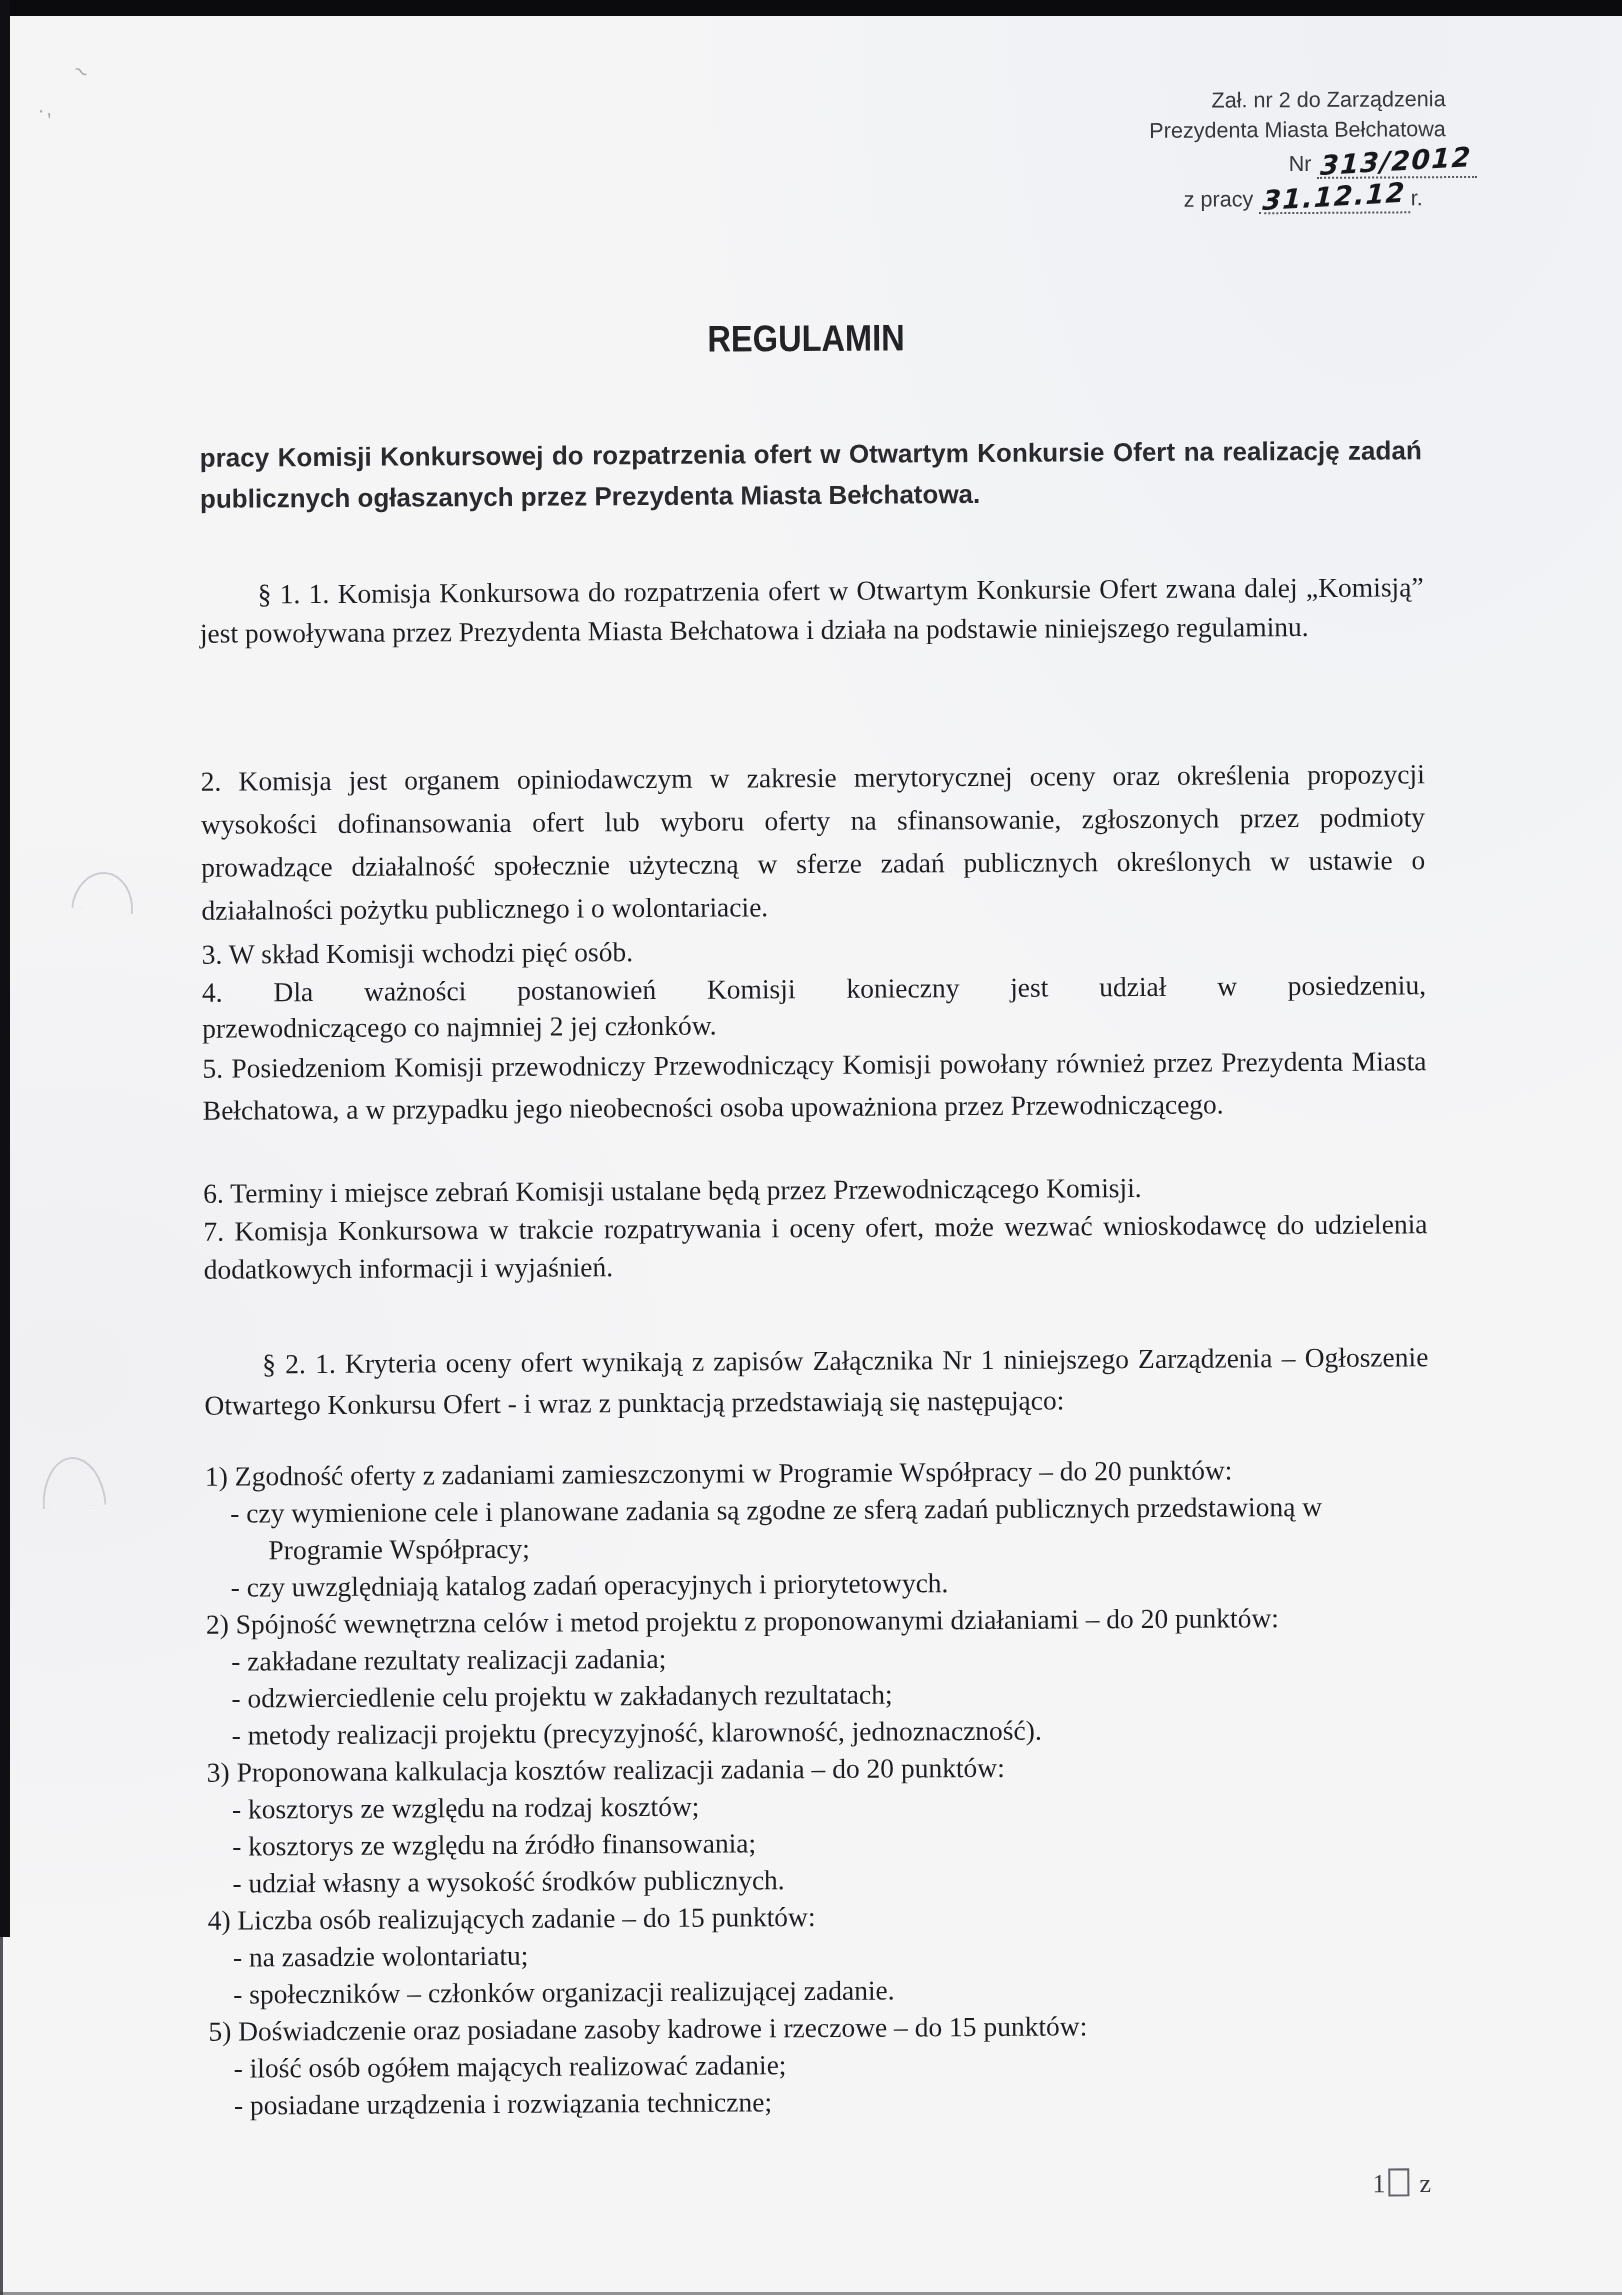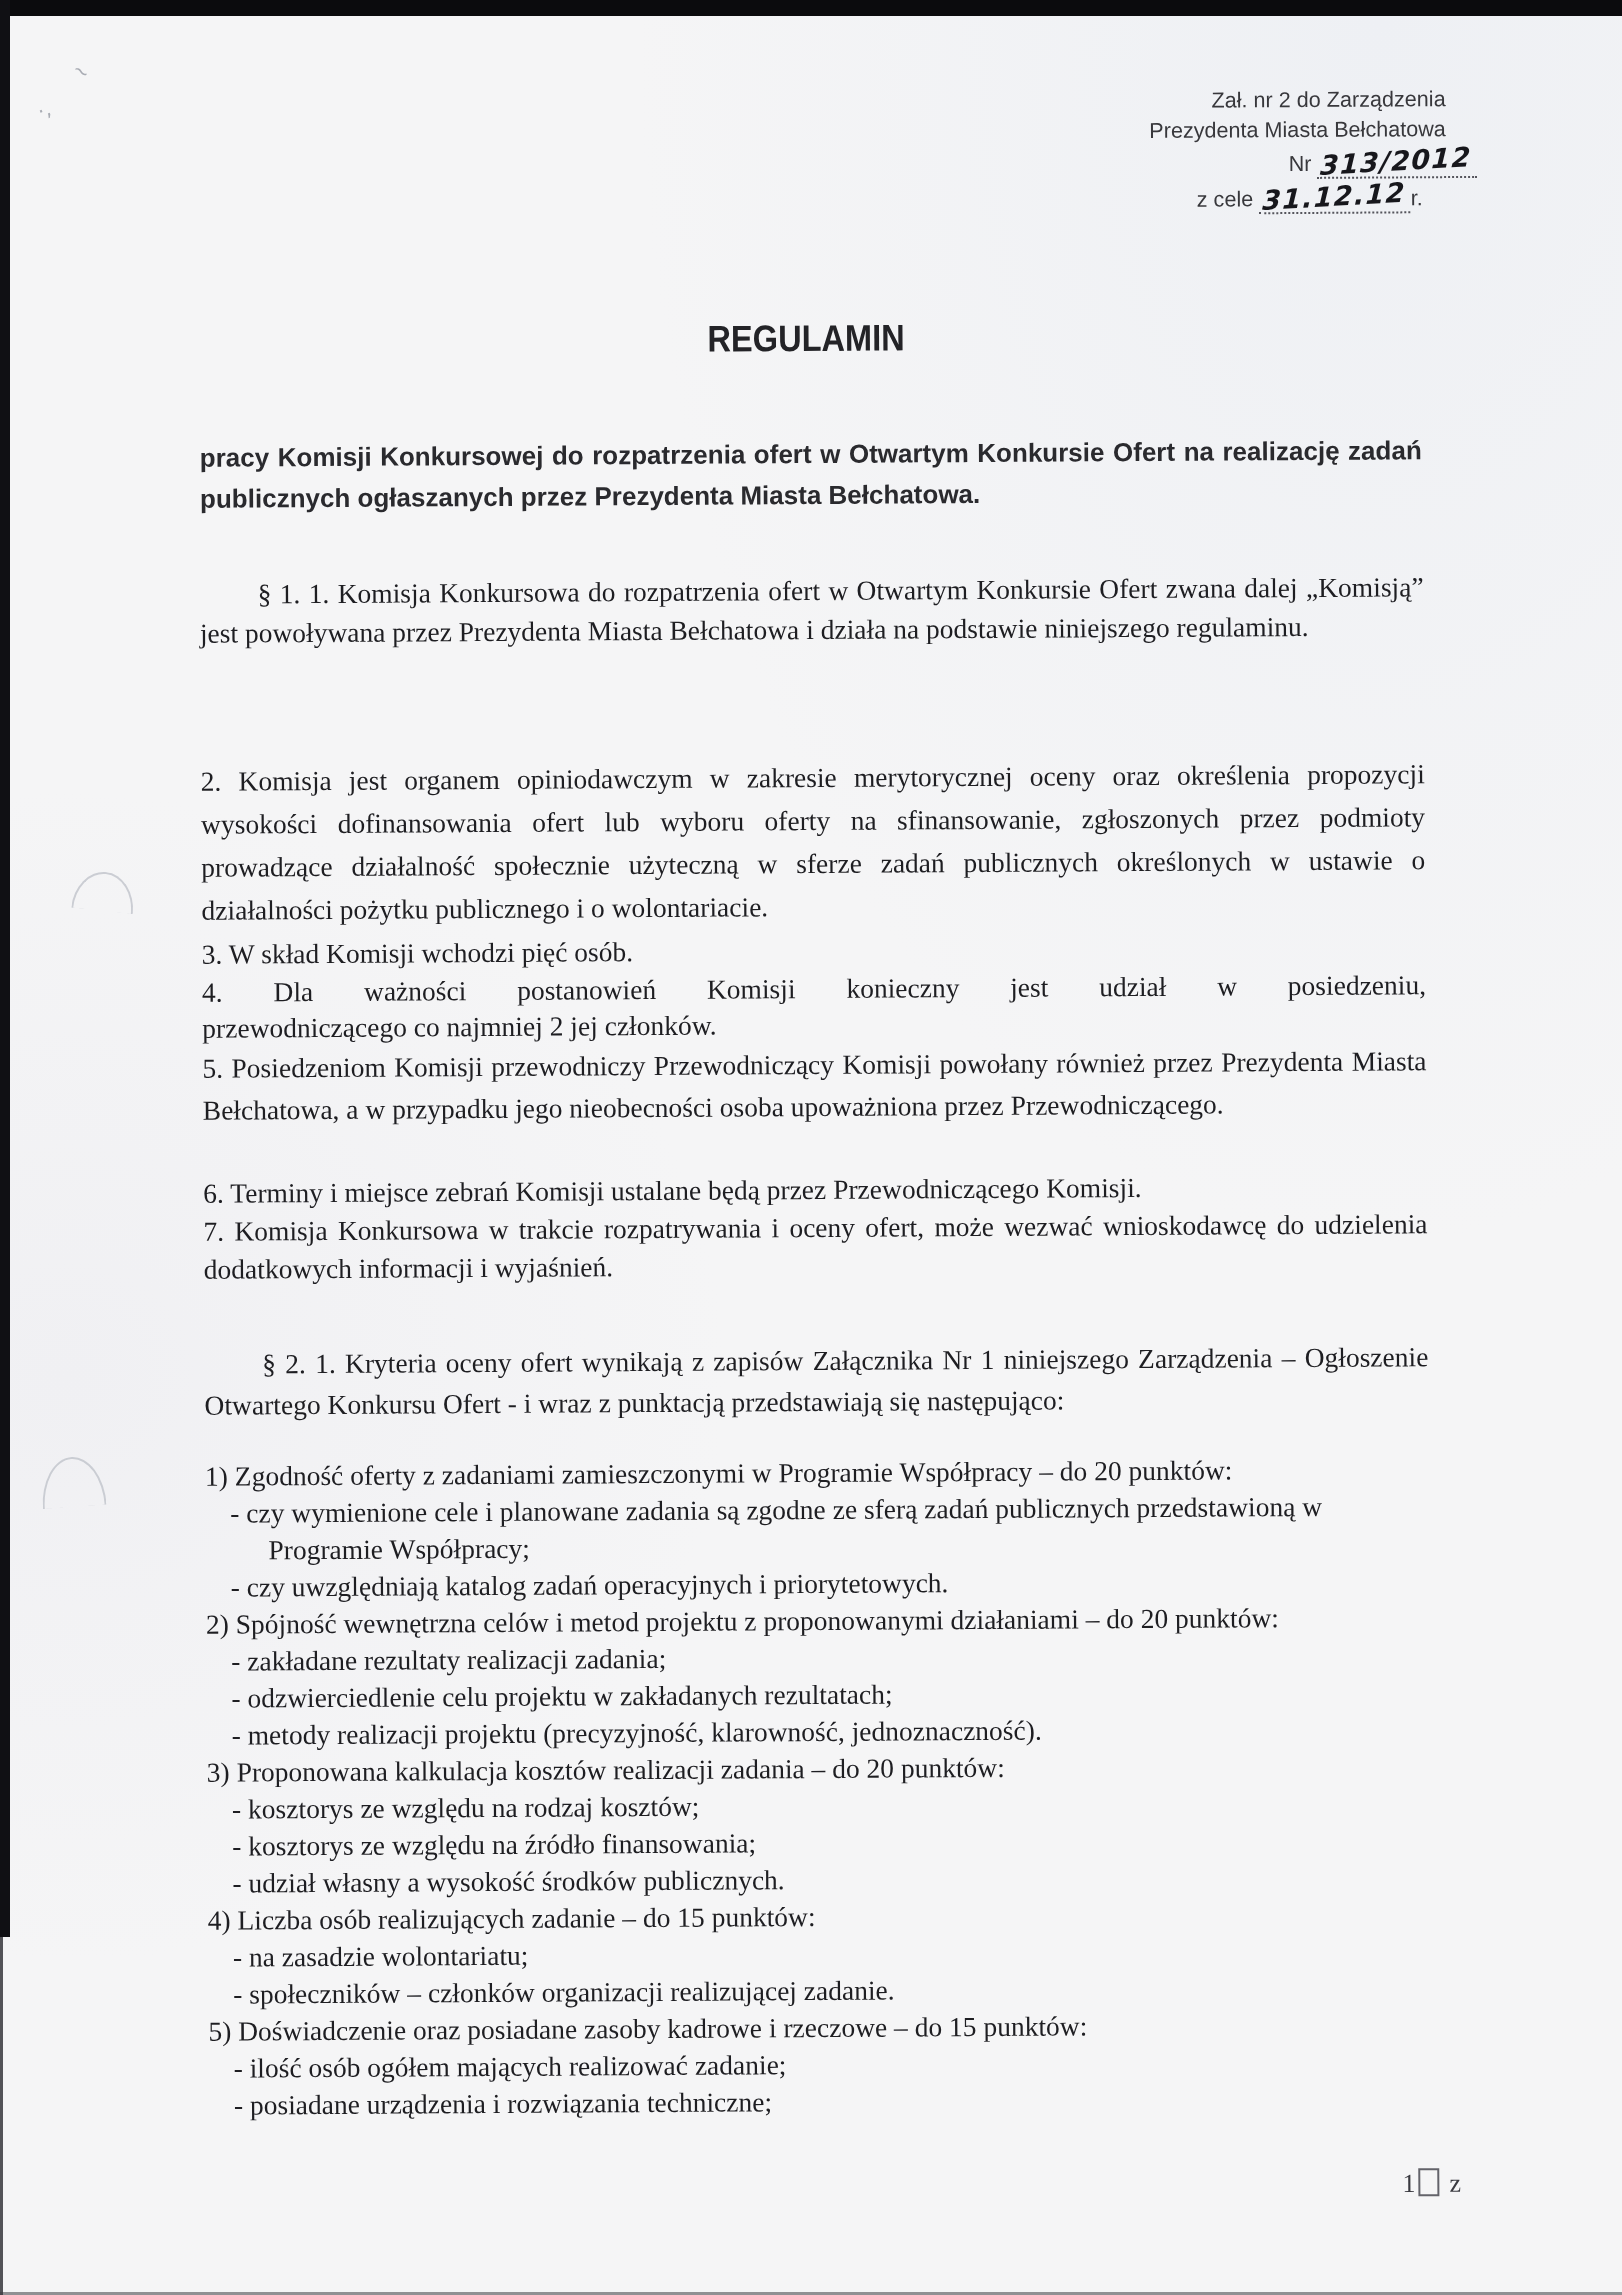--- a/index.html
+++ b/index.html
@@ -71,21 +71,21 @@
 
   .crit-list{position:absolute;top:1454px;left:203px;width:1224px;
     font-family:"Liberation Serif","DejaVu Serif",serif;
     font-size:27.5px;color:#1e1e22;line-height:37px;}
   .crit-label{text-align:justify;}
   .crit-bullet{padding-left:63px;text-indent:-38px;text-align:left;}
 
   
   .pagenum{position:absolute;top:2172px;left:1366px;
     font-family:"Liberation Serif","DejaVu Serif",serif;
-    font-size:26px;color:#3a3a40;white-space:nowrap;margin-left:30px;}
+    font-size:26px;color:#3a3a40;white-space:nowrap;}
   .tofu-box{display:inline-block;width:17px;height:23.6px;border:2px solid #63636a;
     margin:0 10.5px 0 2.6px;vertical-align:-3.9px;background:transparent;}
 </style>
 </head>
 <body>
 
 <div id="page">
 
   <div class="bar-top"></div>
   <div class="bar-left"></div>
@@ -99,21 +99,21 @@
   <div class="content">
 
     <div class="hdr">
       <div class="h-row">Zał. nr 2 do Zarządzenia</div>
       <div class="h-row">Prezydenta Miasta Bełchatowa</div>
       <div class="h-row h-nr">
         <span>Nr</span>
         <span class="hand-wrap"><span class="hand">313/2012</span></span>
       </div>
       <div class="h-row h-date">
-        <span>z cele</span>
+        <span>z pracy</span>
         <span class="hand-wrap"><span class="hand">31.12.12</span></span><span>r.</span>
       </div>
     </div>
 
     <div class="title">
       <span class="title-inner">REGULAMIN</span>
     </div>
 
     <div class="intro">pracy Komisji Konkursowej do rozpatrzenia ofert w Otwartym Konkursie Ofert na realizację zadań publicznych ogłaszanych przez Prezydenta Miasta Bełchatowa.</div>
 

